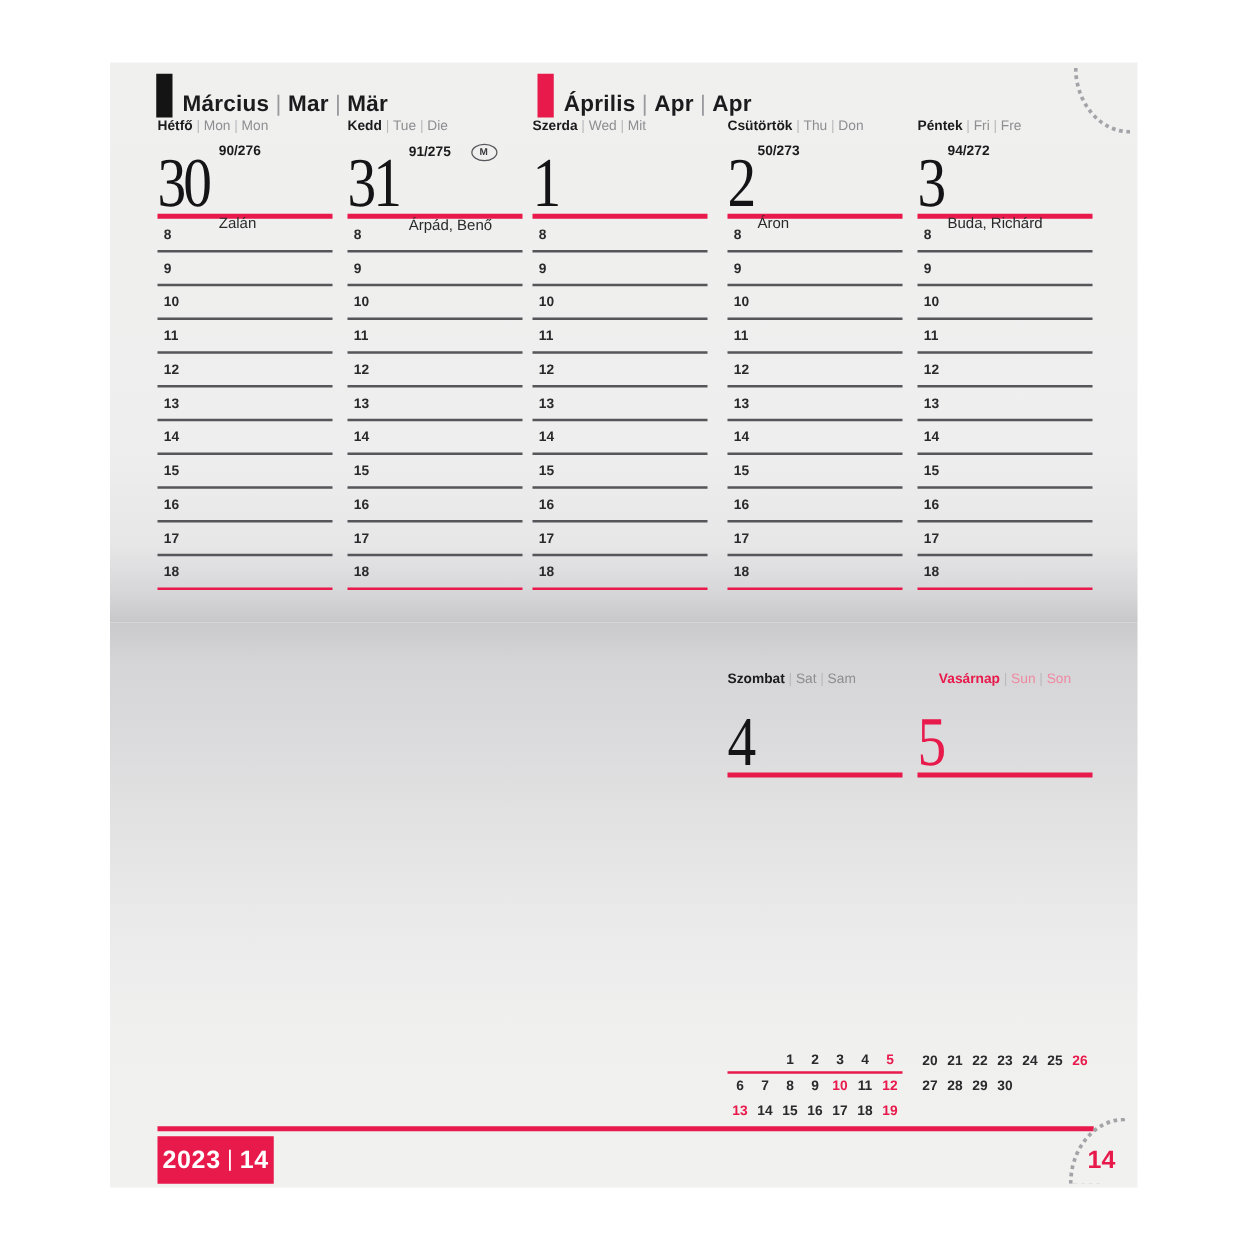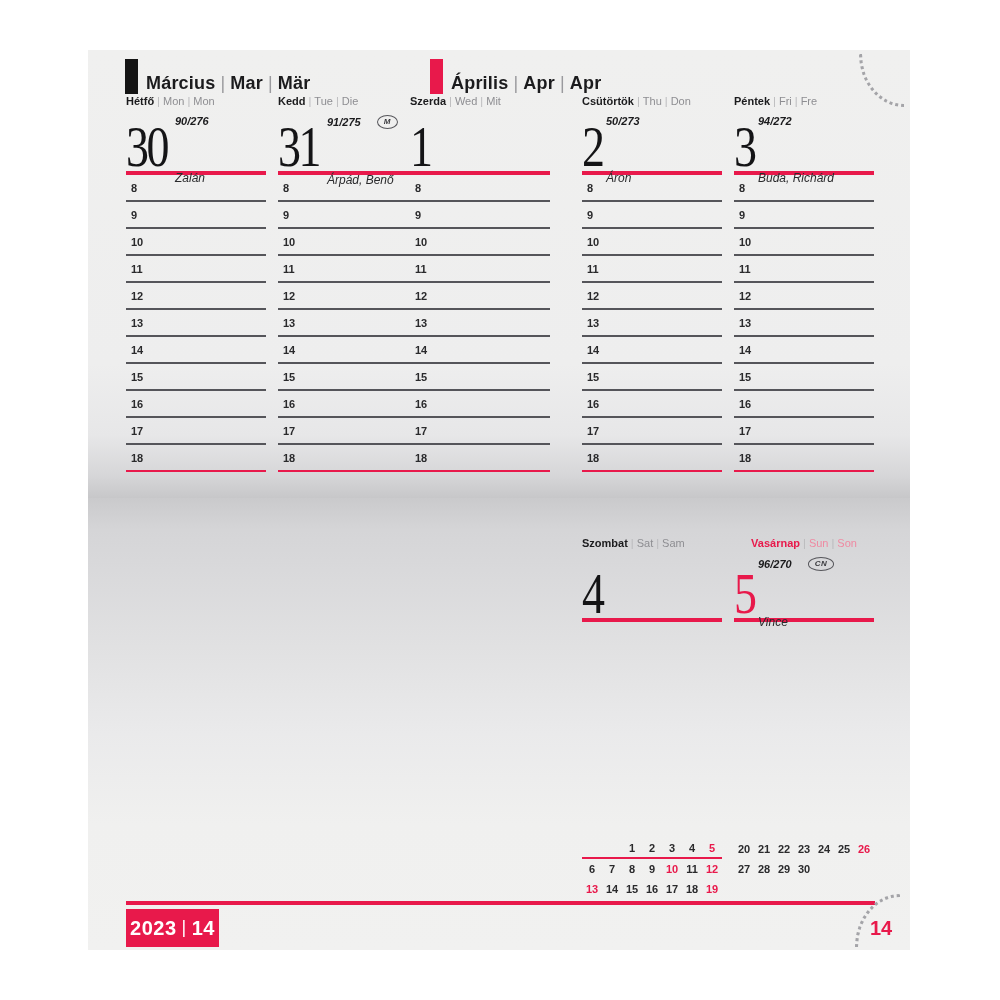--- a/index.html
+++ b/index.html
@@ -10,30 +10,30 @@
   .page-bottom{position:absolute;left:0;top:448px;width:822px;height:452px;
     background:linear-gradient(180deg,#cacacc 0%,#d5d5d7 7%,#d9d9db 16%,#e1e1e2 33%,#eaeaeb 52%,#f0f0ef 72%,#f1f1f0 100%);}
   
   .month{position:absolute;top:5px;height:39px;display:flex;align-items:flex-end;}
   .m0{left:37px}.m1{left:342px}
   .mbar{width:13px;height:35px;margin-right:8px;}
   .mtitle{font-size:18px;font-weight:700;color:#1b1b1d;line-height:1;padding-bottom:2px;letter-spacing:.2px;}
   .mpipe{color:#9a9a9e;font-weight:400;padding:0 5px;}
   
   .col{position:absolute;top:45px;width:140px;}
-  .c0{left:38px}.c1{left:190px}.c2{left:322px}.c3{left:494px}.c4{left:646px}
+  .c0{left:38px}.c1{left:190px}.c2{left:338px}.c3{left:494px}.c4{left:646px}
   .dhead{font-size:11px;line-height:12px;color:#8e8e92;margin-bottom:5px;white-space:nowrap;}
   .dhead b{color:#1b1b1d;}
   .hpipe{color:#b9b9bc;padding:0 3px;}
   .dmain{height:57px;display:flex;align-items:stretch;}
   .bignum{font-family:"Liberation Serif","DejaVu Serif",serif;font-weight:400;
     font-size:56px;line-height:44px;letter-spacing:-3px;color:#141416;align-self:flex-end;
     transform:scaleX(.82);transform-origin:left bottom;white-space:nowrap;}
   .dside{display:flex;flex-direction:column;justify-content:space-between;
-    padding:3px 0 0 5px;flex:1;margin-left:-6px;font-style:italic;}
+    padding:3px 0 0 5px;flex:1;margin-left:-6px;}
   .doy{font-size:11px;font-weight:700;color:#1b1b1d;display:flex;align-items:center;}
   .oval{border:1px solid #55555a;border-radius:50%;font-size:8px;line-height:10px;
     padding:1px 6px;color:#3a3a3e;font-weight:700;margin-left:16px;letter-spacing:.5px;}
   .dname{font-size:12px;color:#2a2a2c;padding-bottom:1px;white-space:nowrap;margin-top:44px;}
   .redline{height:4px;margin-top:2px;}
   .hrow{height:25px;border-bottom:2px solid #55555a;display:flex;align-items:center;
     font-size:11px;font-weight:700;color:#2a2a2c;padding-left:5px;box-sizing:content-box;}
   
   .wcol{position:absolute;top:39px;width:140px;}
   .w0{left:494px}.w1{left:646px}
@@ -306,27 +306,20 @@
           <div class="dhead"><b>Szombat</b><span class="hpipe">|</span><span>Sat</span><span class="hpipe">|</span><span>Sam</span></div>
           <div class="dmain">
             <span class="bignum">4</span>
           </div>
           <div class="redline" style="background: rgb(232, 25, 75);"></div>
         </div>
         <div class="wcol w1">
           <div class="dhead" style="color: rgb(239, 138, 162); text-align: center;"><b style="color: rgb(232, 25, 75);">Vasárnap</b><span class="hpipe">|</span><span>Sun</span><span class="hpipe">|</span><span>Son</span></div>
           <div class="dmain">
             <span class="bignum" style="color: rgb(232, 25, 75);">5</span>
-            <div class="dside">
-              <div class="doy">
-                <span>96/270</span>
-                <span class="oval">CN</span>
-              </div>
-              <div class="dname">Vince</div>
-            </div>
           </div>
           <div class="redline" style="background: rgb(232, 25, 75);"></div>
         </div>
       </div>
     <div id="mini-cal-left" class="mcal mcal-l">
         <div class="mrow" style="border-bottom: 2px solid rgb(232, 25, 75); height: 18px;">
           <span class="mcell"></span>
           <span class="mcell"></span>
           <span class="mcell">1</span>
           <span class="mcell">2</span>

